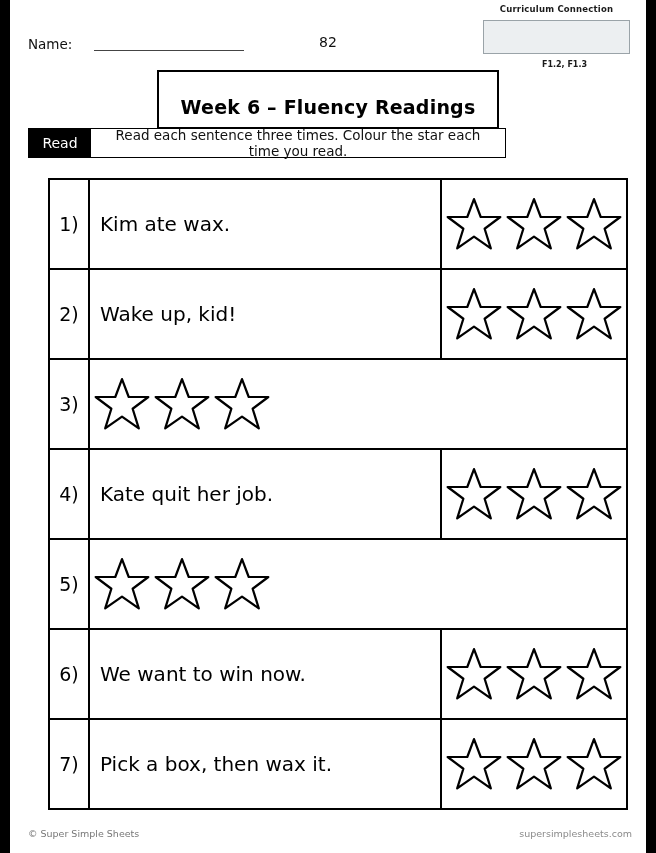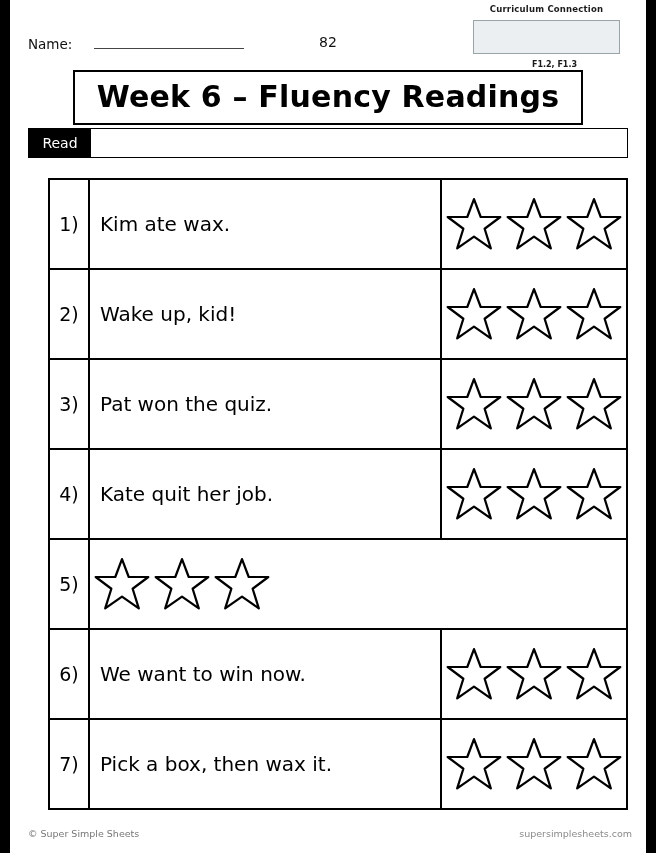--- a/index.html
+++ b/index.html
@@ -51,21 +51,21 @@
     height: 62px;
   }
 
   .name-row {
     position: absolute;
     left: 18px;
     top: 36px;
     font-size: 13.5px;
     color: #111;
     display: flex;
-    align-items: flex-start;
+    align-items: center;
     gap: 22px;
   }
   .name-label { font-size: 13.5px; }
   .name-line {
     display: inline-block;
     width: 150px;
     border-bottom: 1px solid #444;
     height: 12px;
   }
 
@@ -73,21 +73,21 @@
     position: absolute;
     left: 0; right: 0;
     top: 34px;
     text-align: center;
     font-size: 14px;
     color: #111;
   }
 
   .curriculum-box {
     position: absolute;
-    right: 26px;
+    right: 16px;
     top: 20px;
     width: 145px;
     height: 32px;
     background: #eceff1;
     border: 1px solid #9aa3a8;
     display: flex;
     flex-direction: column;
     align-items: center;
     justify-content: center;
     line-height: 1.25;
@@ -109,33 +109,33 @@
   
   .title-wrap {
     position: absolute;
     left: 0; right: 0;
     top: 70px;
     display: flex;
     justify-content: center;
   }
   .title-box {
     border: 2px solid #000;
-    padding: 7px 22px 9px 22px;
-    font-size: 30px;
+    padding: 24px 22px 9px 22px;
+    font-size: 19px;
     font-weight: bold;
     letter-spacing: .2px;
     background: #fff;
   }
 
   
   .instruction {
     position: absolute;
     left: 18px;
     top: 128px;
-    width: 600px;
+    width: 478px;
     height: 30px;
     border: 1px solid #000;
     display: flex;
     align-items: stretch;
     box-sizing: border-box;
   }
   .instruction-tag {
     background: #000;
     color: #fff;
     font-size: 14px;
@@ -236,20 +236,21 @@
         <span class="curriculum-codes">F1.2, F1.3</span>
       </div>
     </div>
 
     <div class="title-wrap">
       <div class="title-box">Week 6 – Fluency Readings</div>
     </div>
 
     <div class="instruction">
       <div class="instruction-tag">Read</div>
+      <div class="instruction-text">Read each sentence three times. Colour the star each time you read.</div>
     </div>
 
     <div class="table" id="fluency-table">
         <div class="row">
           <div class="cell-num">1)</div>
           <div class="cell-sentence">Kim ate wax.</div>
           <div class="cell-stars">
             <span>
               <svg width="56" height="54" viewBox="0 0 100 95" class="star-svg">
                 <polygon points="50,3 62,35 97,35 69,56 80,91 50,70 20,91 31,56 3,35 38,35" fill="#ffffff" stroke="#000000" stroke-width="4" stroke-linejoin="round"></polygon>
@@ -283,21 +284,20 @@
             </span>
             <span>
               <svg width="56" height="54" viewBox="0 0 100 95" class="star-svg">
                 <polygon points="50,3 62,35 97,35 69,56 80,91 50,70 20,91 31,56 3,35 38,35" fill="#ffffff" stroke="#000000" stroke-width="4" stroke-linejoin="round"></polygon>
               </svg>
             </span>
           </div>
         </div>
         <div class="row">
           <div class="cell-num">3)</div>
-          <div class="cell-sentence">Pat won the quiz.</div>
           <div class="cell-stars">
             <span>
               <svg width="56" height="54" viewBox="0 0 100 95" class="star-svg">
                 <polygon points="50,3 62,35 97,35 69,56 80,91 50,70 20,91 31,56 3,35 38,35" fill="#ffffff" stroke="#000000" stroke-width="4" stroke-linejoin="round"></polygon>
               </svg>
             </span>
             <span>
               <svg width="56" height="54" viewBox="0 0 100 95" class="star-svg">
                 <polygon points="50,3 62,35 97,35 69,56 80,91 50,70 20,91 31,56 3,35 38,35" fill="#ffffff" stroke="#000000" stroke-width="4" stroke-linejoin="round"></polygon>
               </svg>

